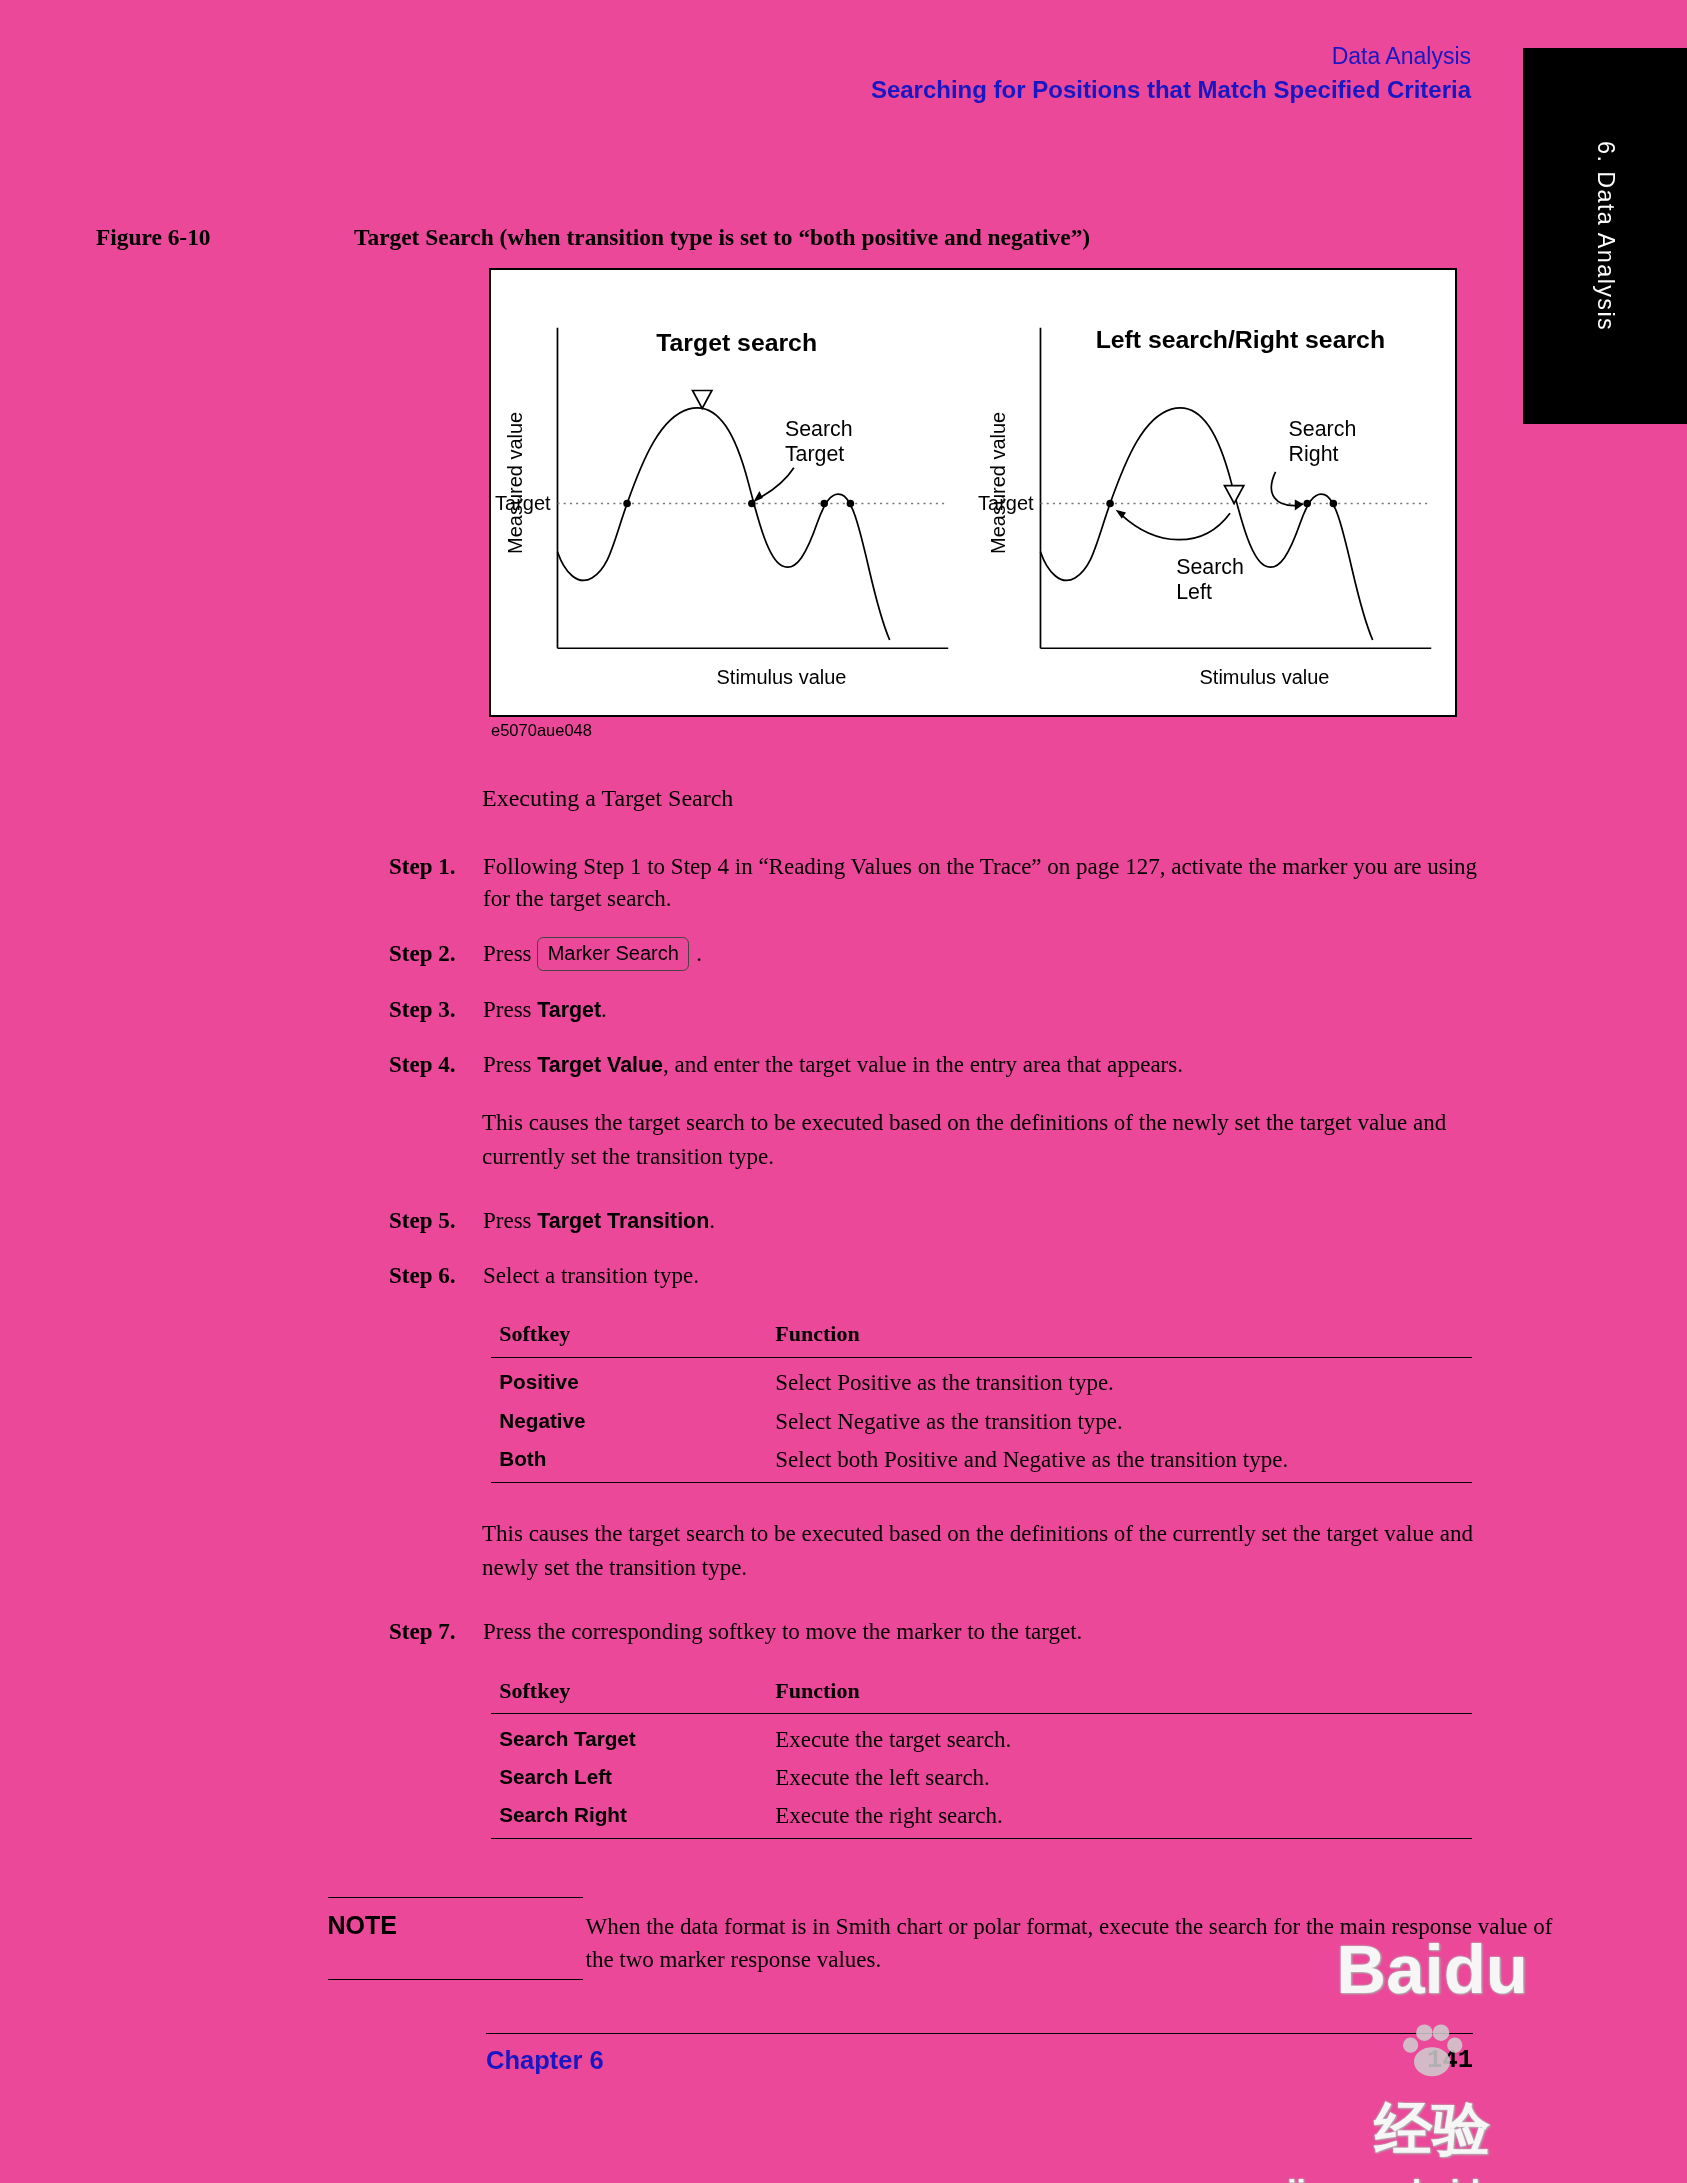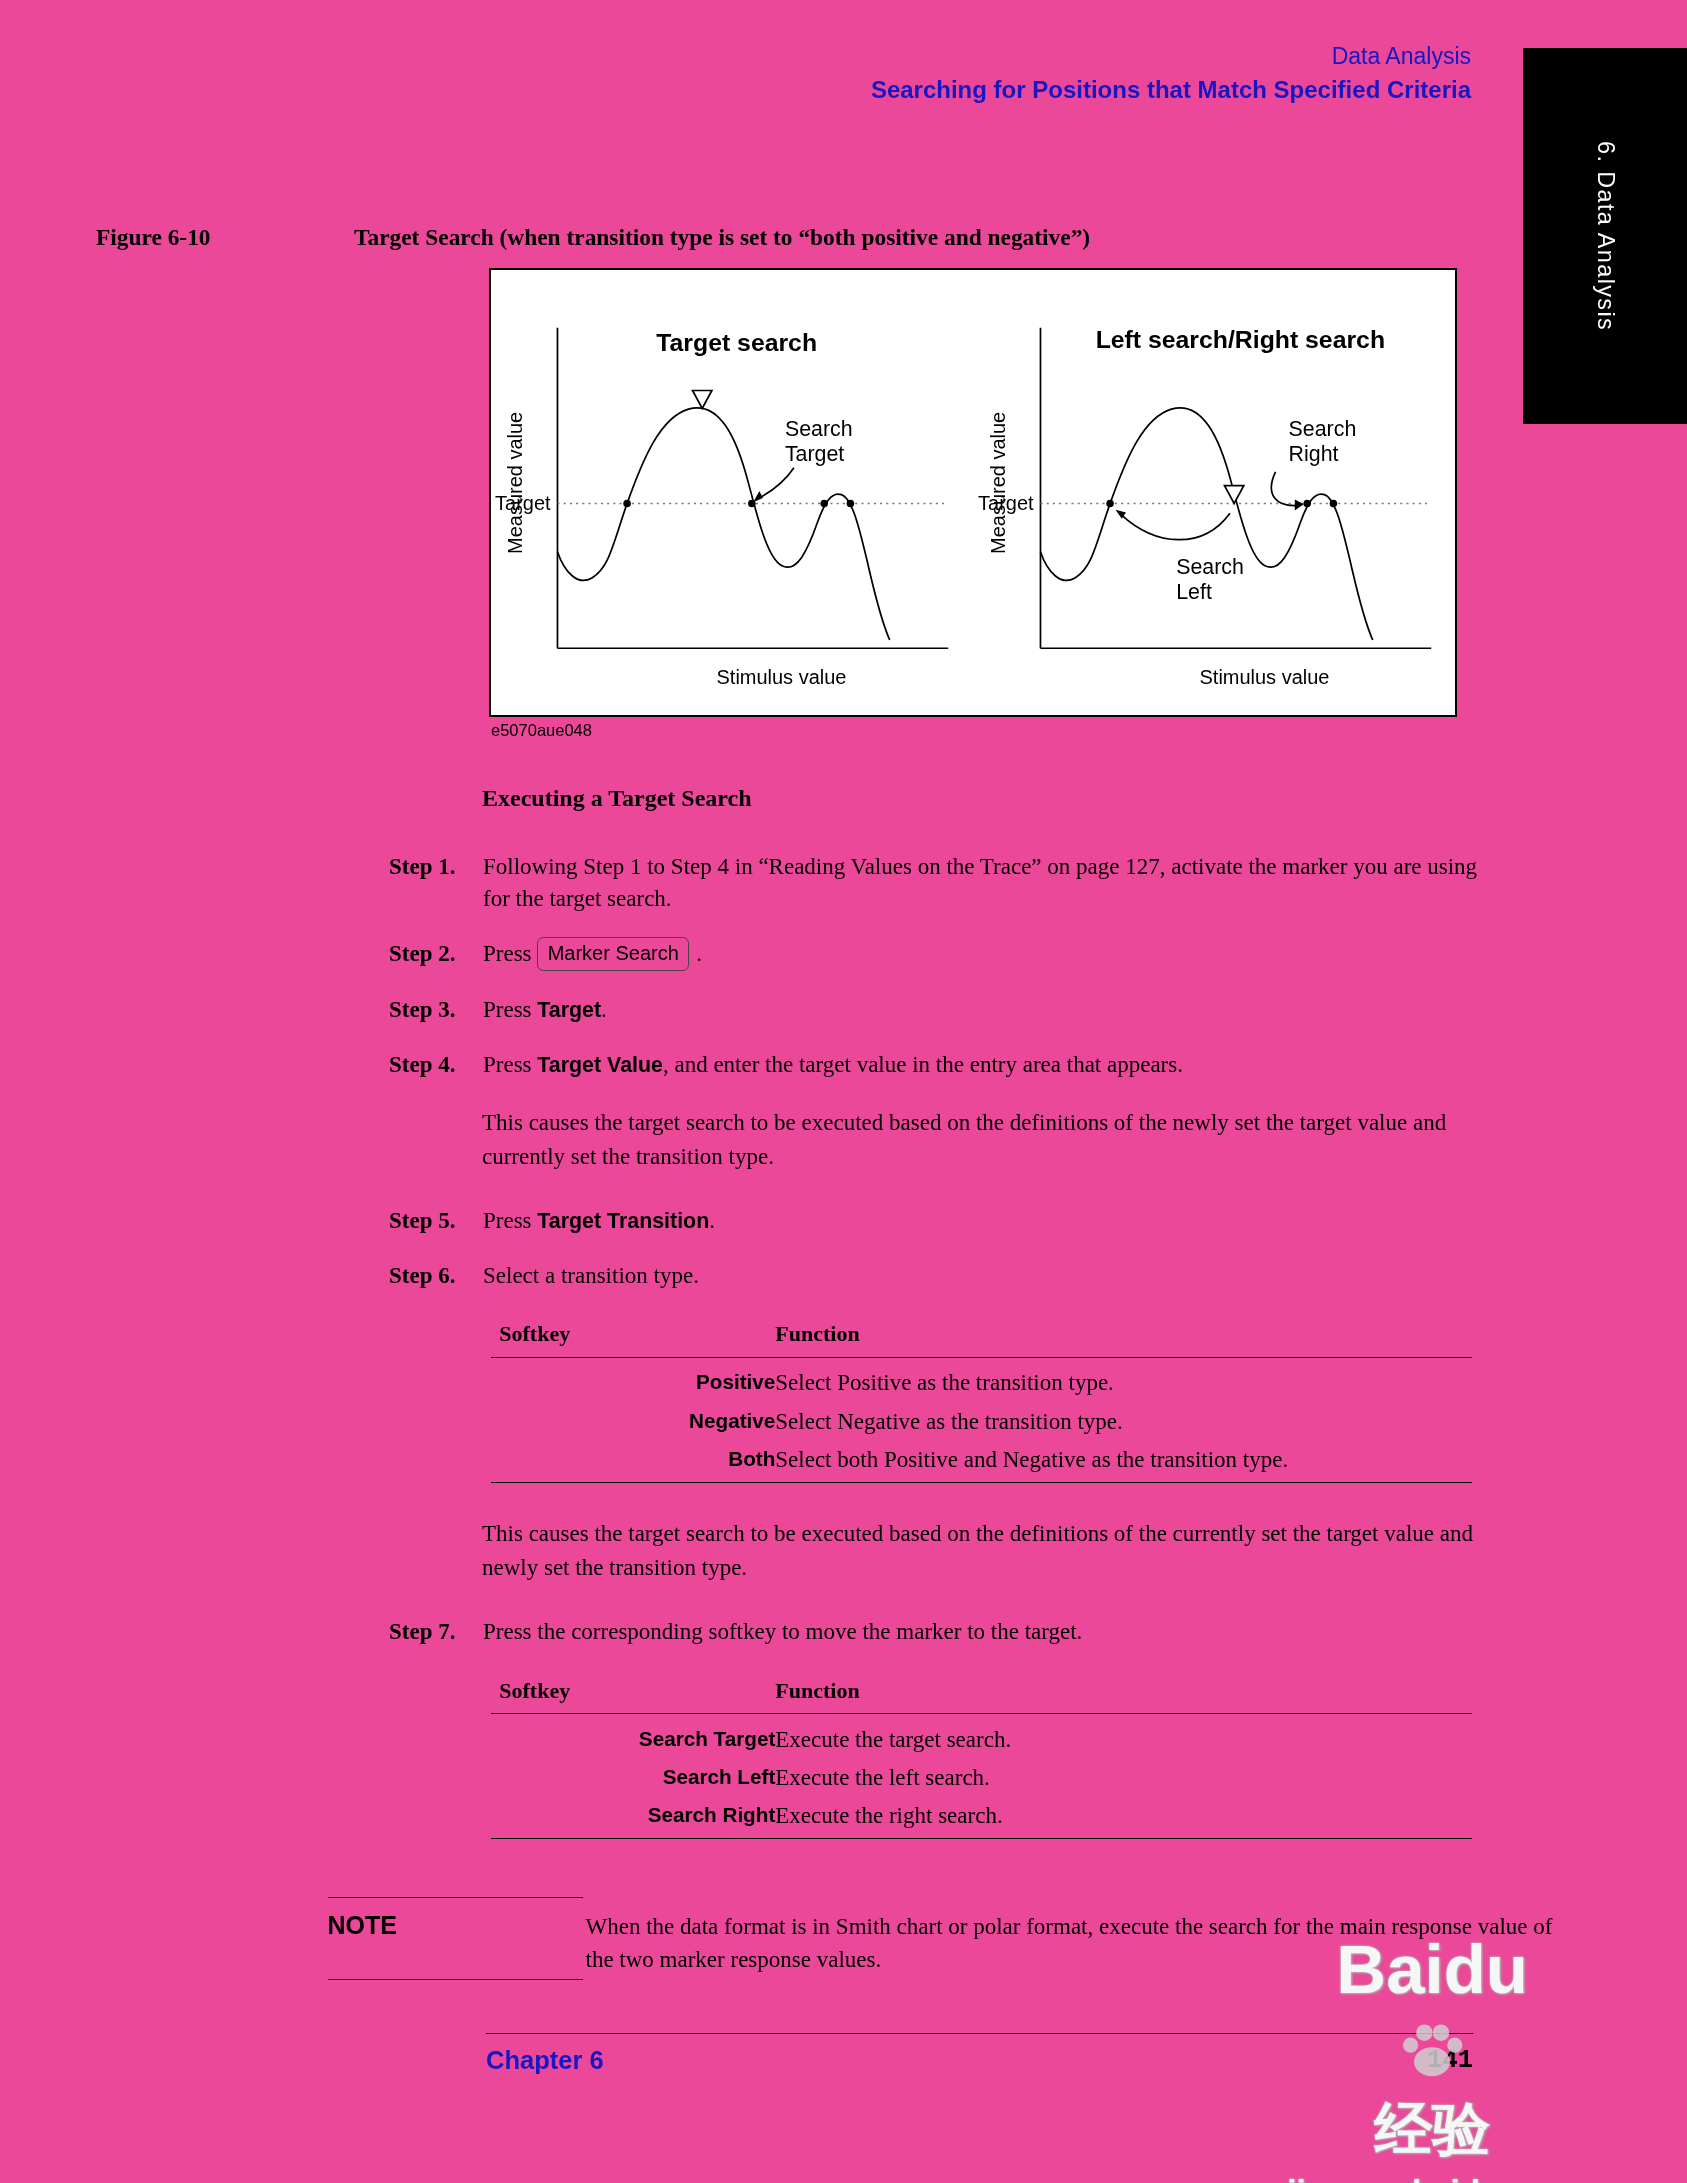--- a/index.html
+++ b/index.html
@@ -24,41 +24,41 @@
 
   
   .fig-head { display: flex; margin-left: 96px; }
   .fig-label { width: 258px; flex: none; font-weight: 700; font-size: 23.4px; }
   .fig-caption { font-weight: 700; font-size: 23.4px; width: 992px; }
   .fig-box { margin: 16.5px 0 0 489px; width: 968px; height: 449px; border: 2.1px solid #000;
              display: flex; justify-content: space-between; align-items: center; padding: 0 1.4px; background:#fff; }
   svg text { font-family: "Liberation Sans", sans-serif; fill: #000; }
   .fig-code { margin: 4.1px 0 0 491px; font-family: "Liberation Sans", sans-serif; font-size: 16.5px; }
 
-  .section-heading { margin: 45px 0 0 482px; font-size: 24px; font-weight: 700; }
+  .section-heading { margin: 45px 0 0 482px; font-size: 24px; font-weight: 400; }
 
   
   .steps { margin-top: 39px; }
   .step { display: flex; margin-left: 389px; width: 1092px; margin-bottom: 22px;
           font-size: 23px; line-height: 1.42; }
   .step-label { width: 94px; flex: none; font-weight: 700; }
   .step-body { flex: 1; }
   .keycap { display: inline-block; font-family: "Liberation Sans", sans-serif; font-size: 20px;
             border: 1.4px solid #444; border-radius: 6.2px; padding: 0.7px 9.6px 2.8px; margin: 0 6.9px 0 5.5px;
             position: relative; top: -1.4px; }
   .softkey-inline { font-family: "Liberation Sans", sans-serif; font-weight: 700; font-size: 21.4px; }
 
   .para { margin: 25px 0 32px 482px; width: 998px; font-size: 23px; line-height: 1.45; }
 
   
   .tbl { margin: 29px 0 34px 491px; width: 981px; border-bottom: 1.4px solid #000; padding-bottom: 9px; }
   .tbl-header { display: flex; font-weight: 700; font-size: 22px; padding: 0 0 9.6px 8.3px;
                 border-bottom: 1.4px solid #000; }
   .tbl-col1 { width: 276px; flex: none; }
-  .tbl-row { display: flex; padding: 12.4px 0 0 8.3px; font-size: 23px; text-align: right; }
+  .tbl-row { display: flex; padding: 12.4px 0 0 8.3px; font-size: 23px; }
   .softkey-cell { font-family: "Liberation Sans", sans-serif; font-weight: 700; font-size: 20.7px; }
 
   
   .note { display: flex; margin: 58px 0 0 224px; justify-content: center; }
   .note-label-col { width: 258px; flex: none; }
   .note-label-inner { border-top: 1.4px solid #000; border-bottom: 1.4px solid #000; width: 255px;
                       padding: 12.4px 0 39px; font-family: "Liberation Sans", sans-serif;
                       font-weight: 700; font-size: 25px; }
   .note-text { width: 998px; font-size: 23px; line-height: 1.45; padding-top: 12.4px; }
 

